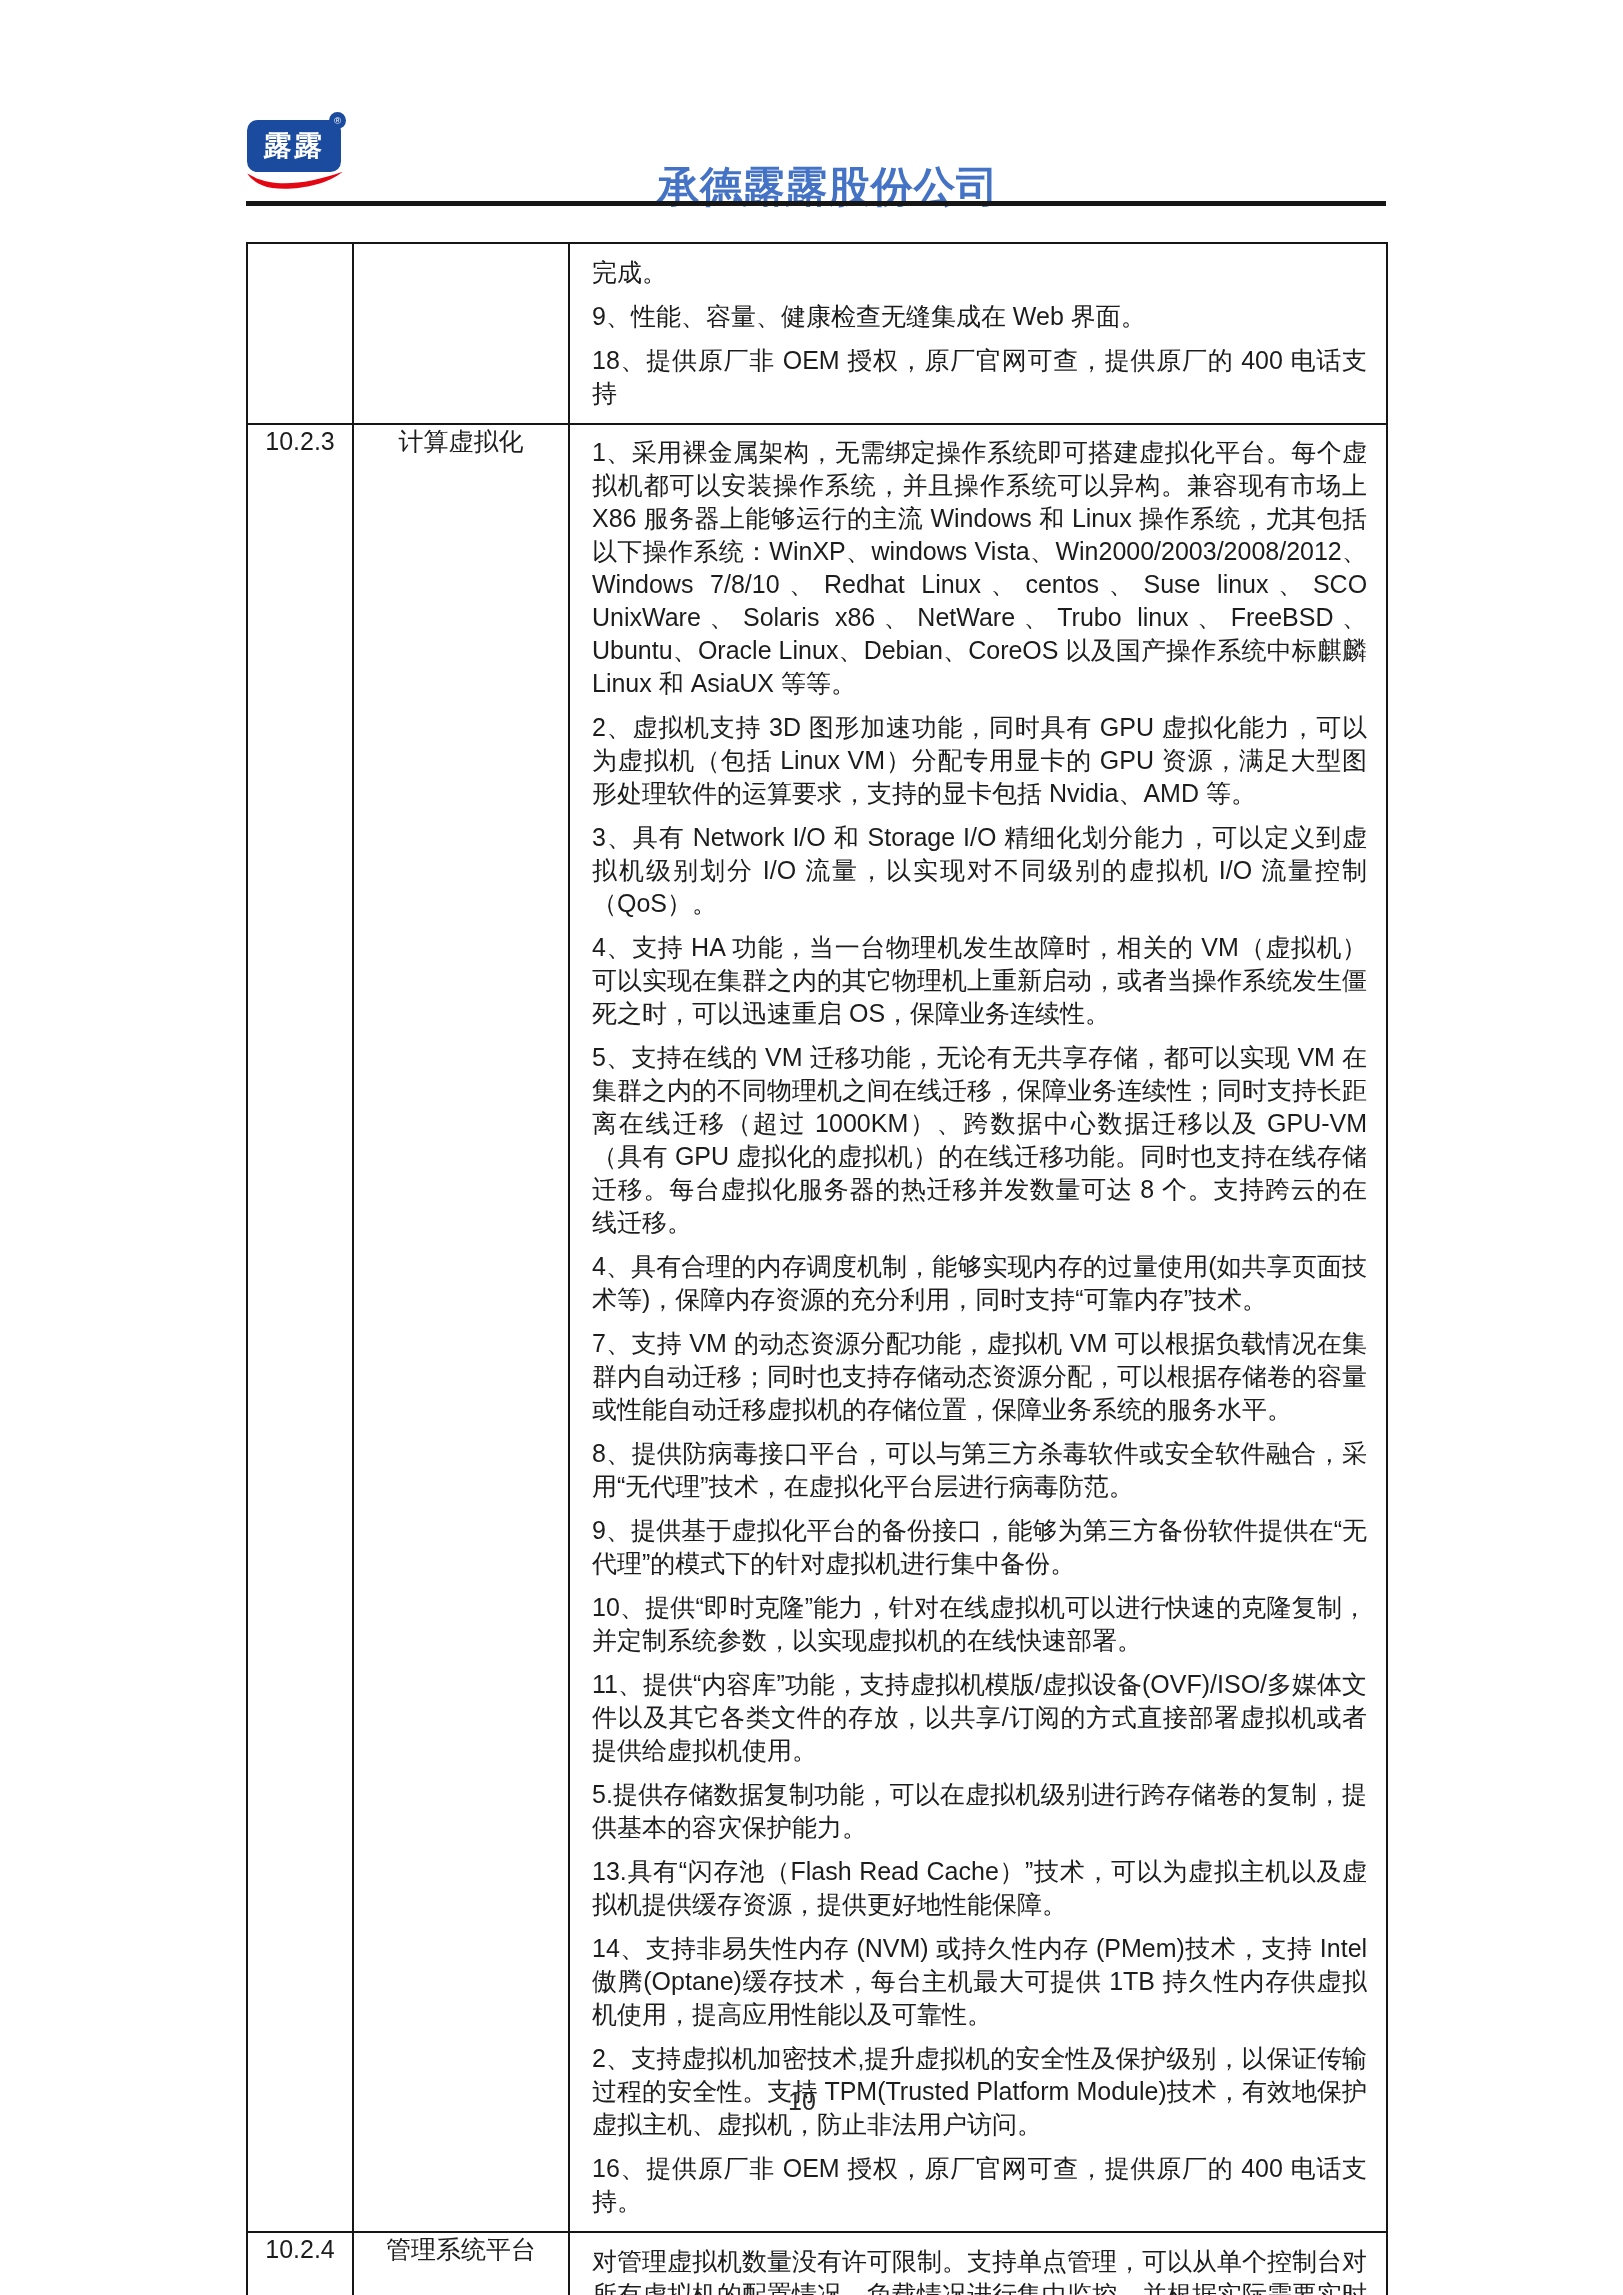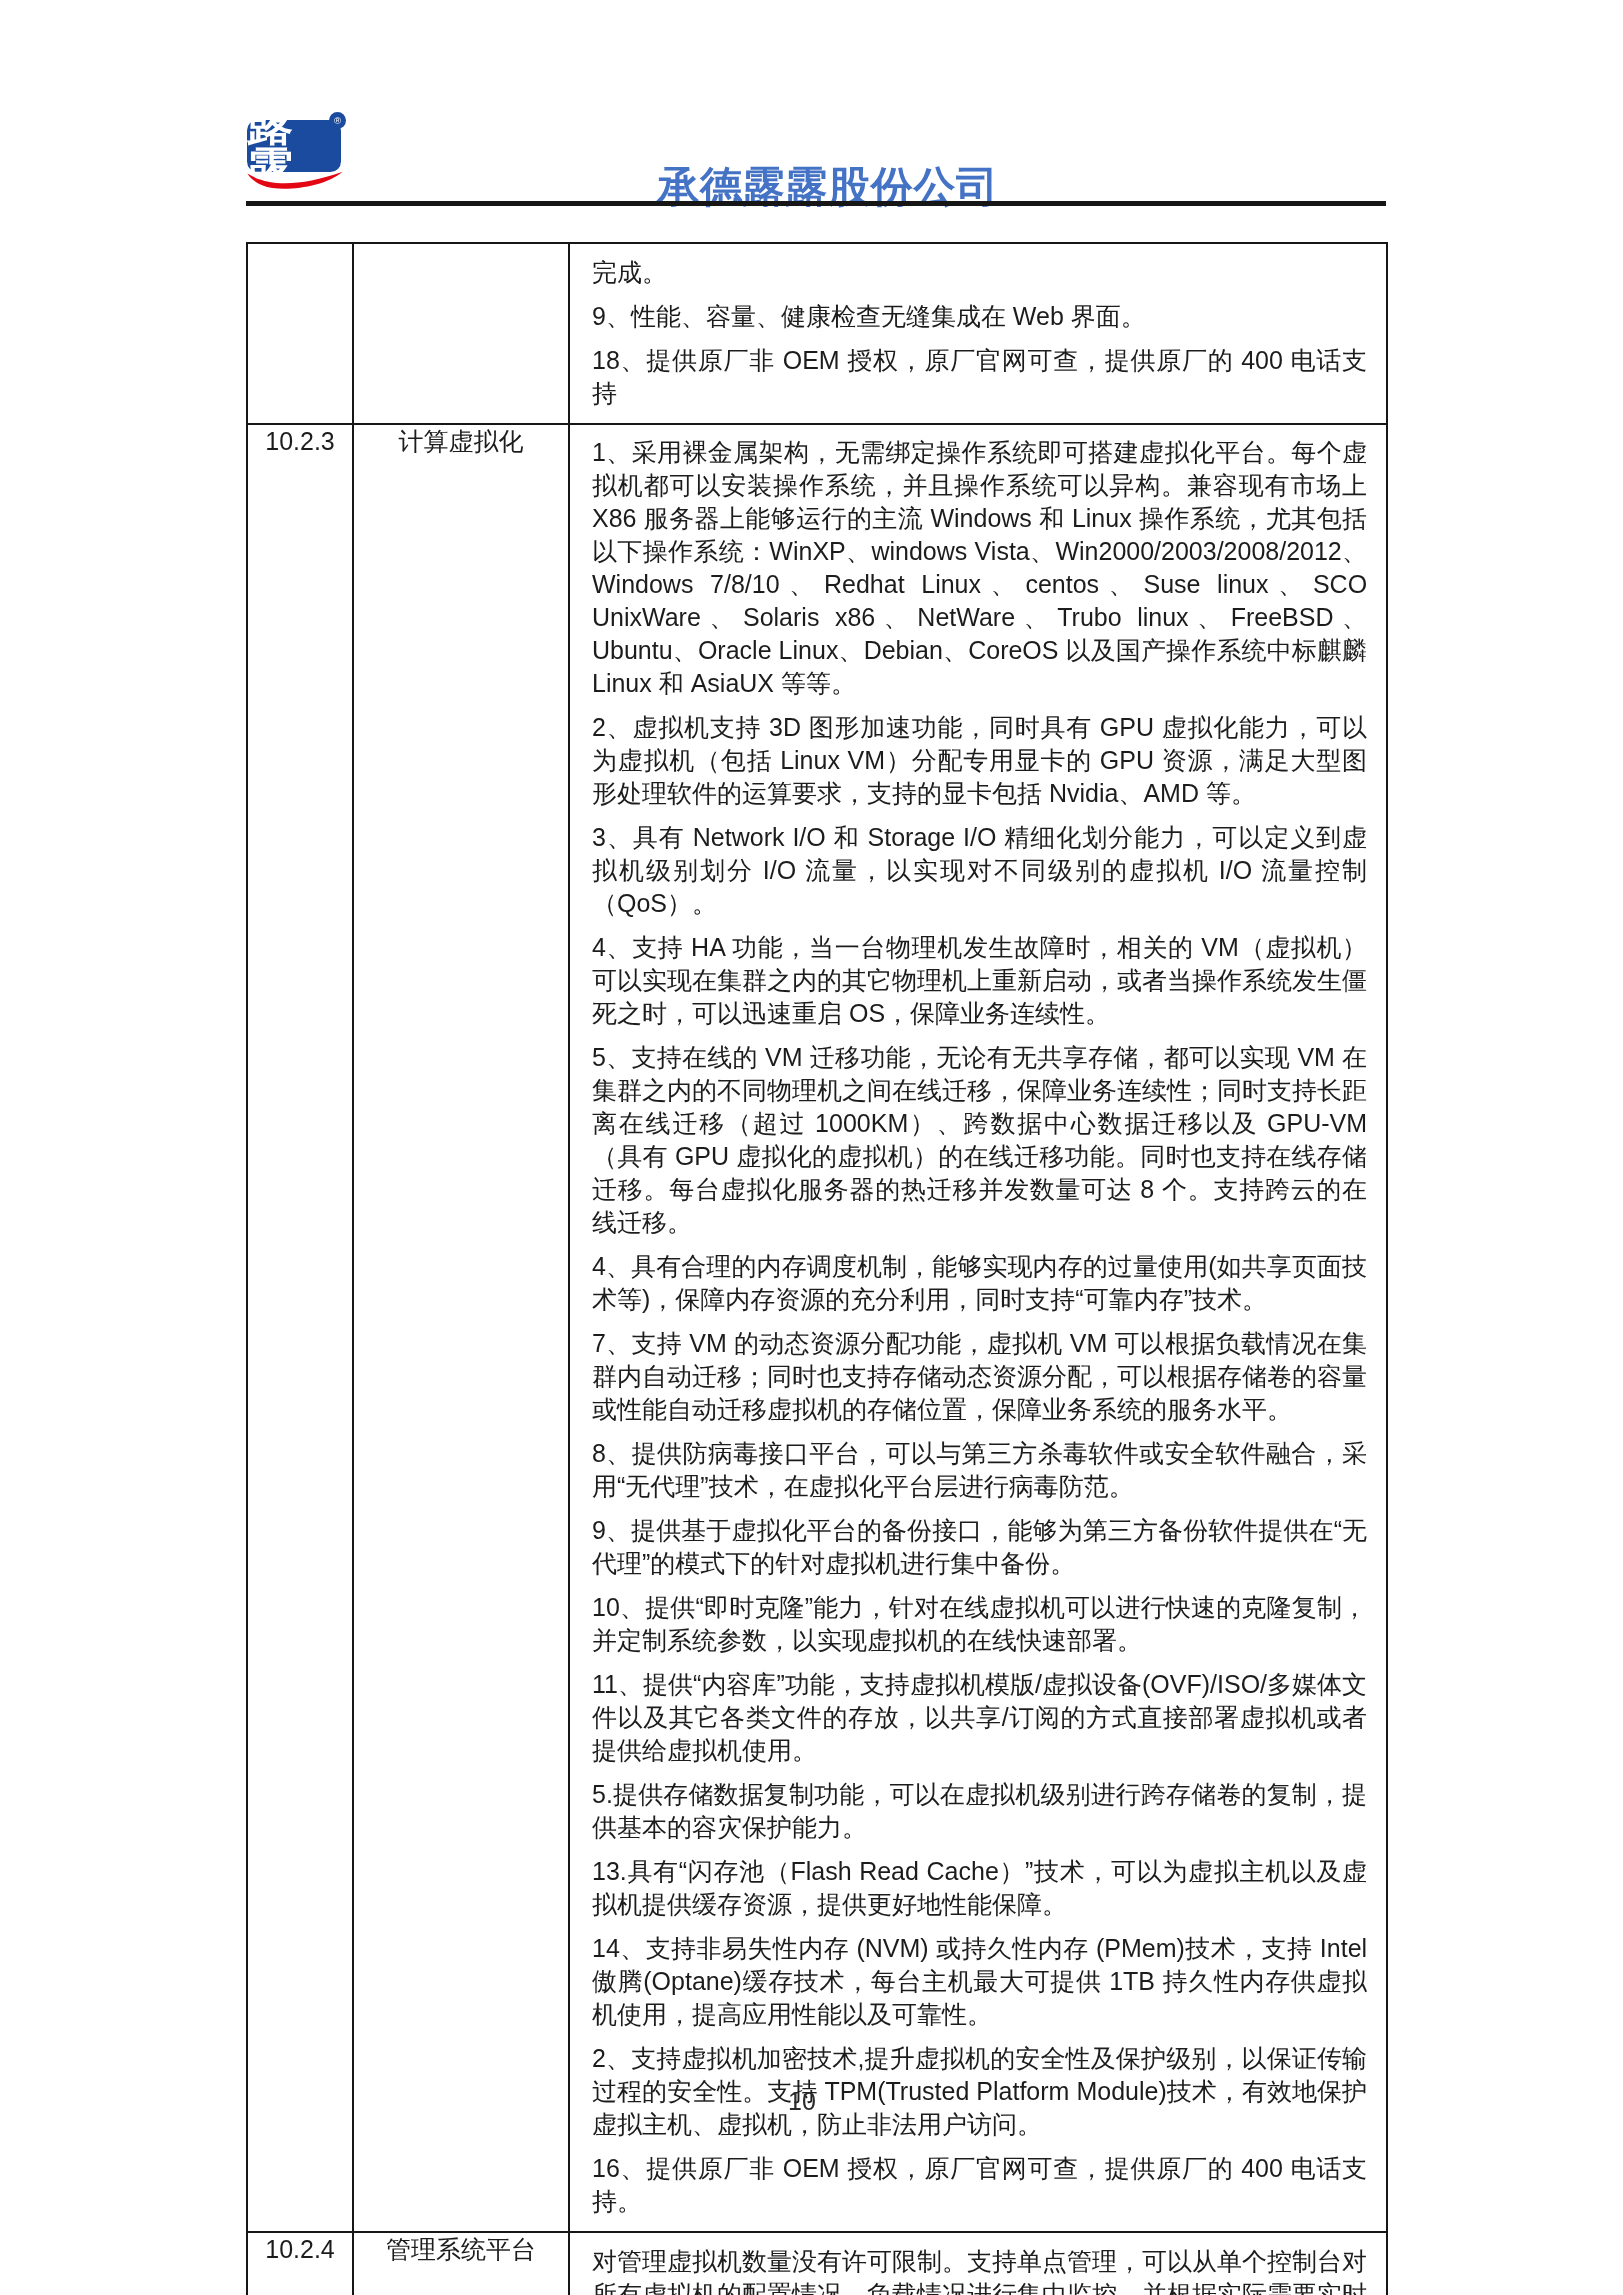--- a/index.html
+++ b/index.html
@@ -17,21 +17,21 @@
   }
   .page{position:absolute;inset:0;}
 
   
   .logo{position:absolute;left:247px;top:120px;width:97px;height:69px;}
   .logo-box{
     position:absolute;left:0;top:0;width:94px;height:52px;
     background:var(--brand-blue);border-radius:10.5px;
     display:flex;align-items:center;justify-content:center;
   }
-  .logo-chars{color:#ffffff;font-size:46px;line-height:1;letter-spacing:2.6px;font-weight:600;}
+  .logo-chars{color:#ffffff;font-size:28px;line-height:1;letter-spacing:2.6px;font-weight:600;}
   .logo-reg{
     position:absolute;right:-5.2px;top:-7.9px;width:17px;height:17px;border-radius:50%;
     background:var(--brand-blue);color:#ffffff;font-size:9.8px;line-height:17px;text-align:center;
   }
   .logo-swoosh{position:absolute;left:-0.7px;top:51px;width:98px;height:18.3px;}
   .page-title{
     position:absolute;left:246px;top:151px;width:1140px;margin:12px;
     text-align:center;font-size:42px;line-height:47px;font-weight:600;
     color:var(--title-blue);letter-spacing:0.7px;
   }

